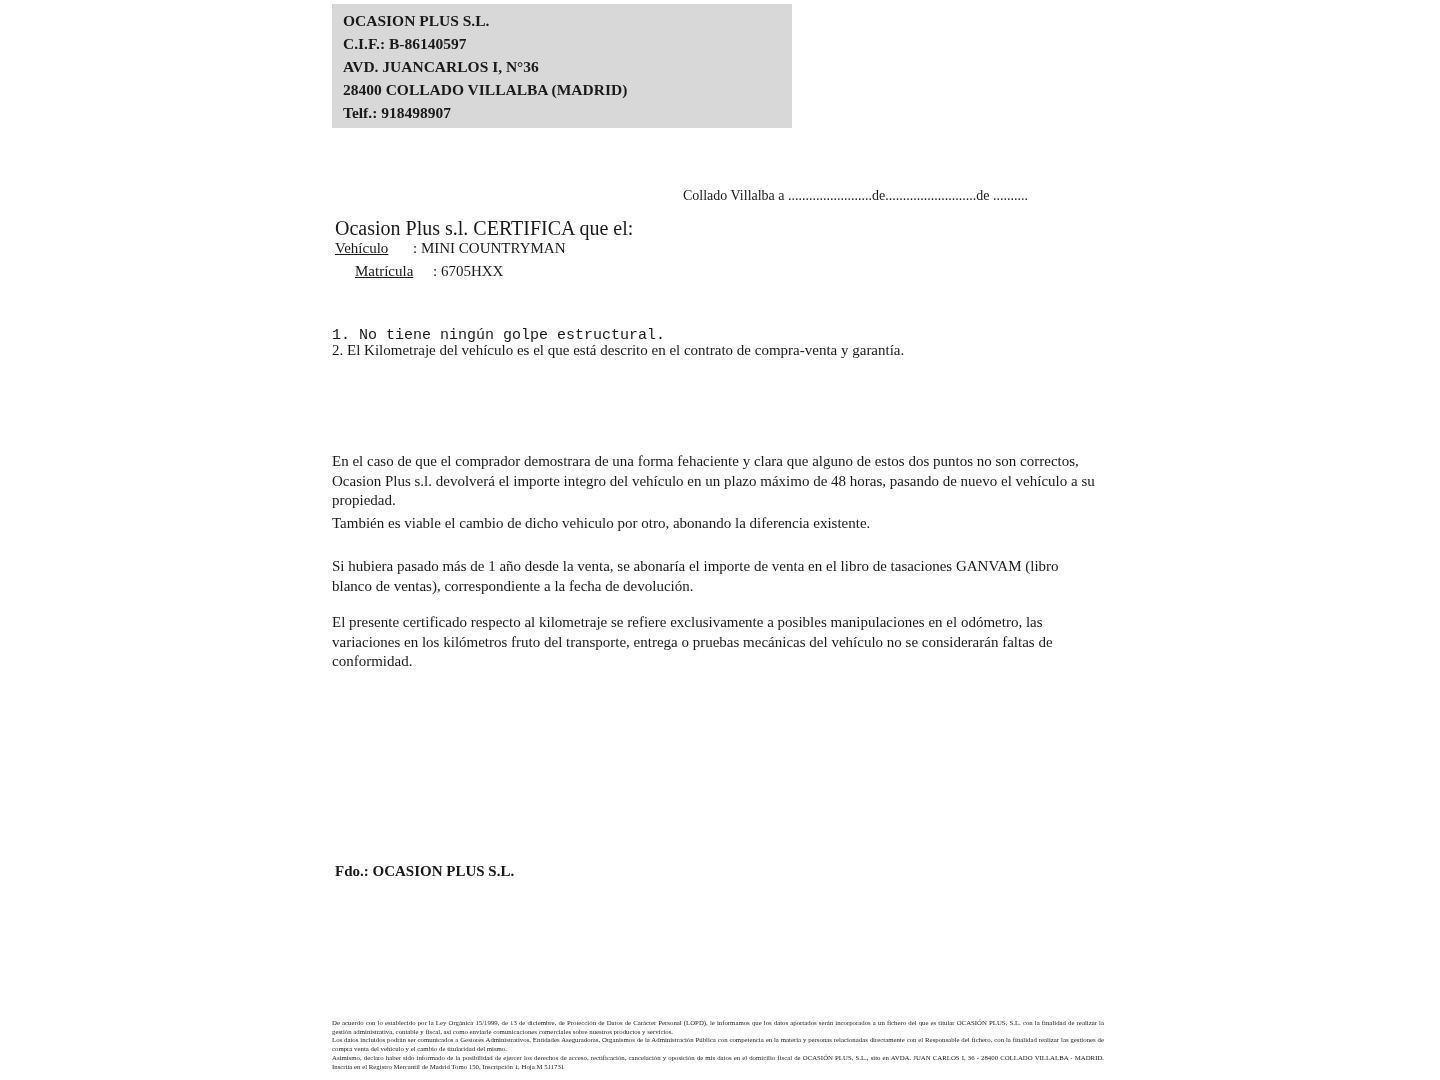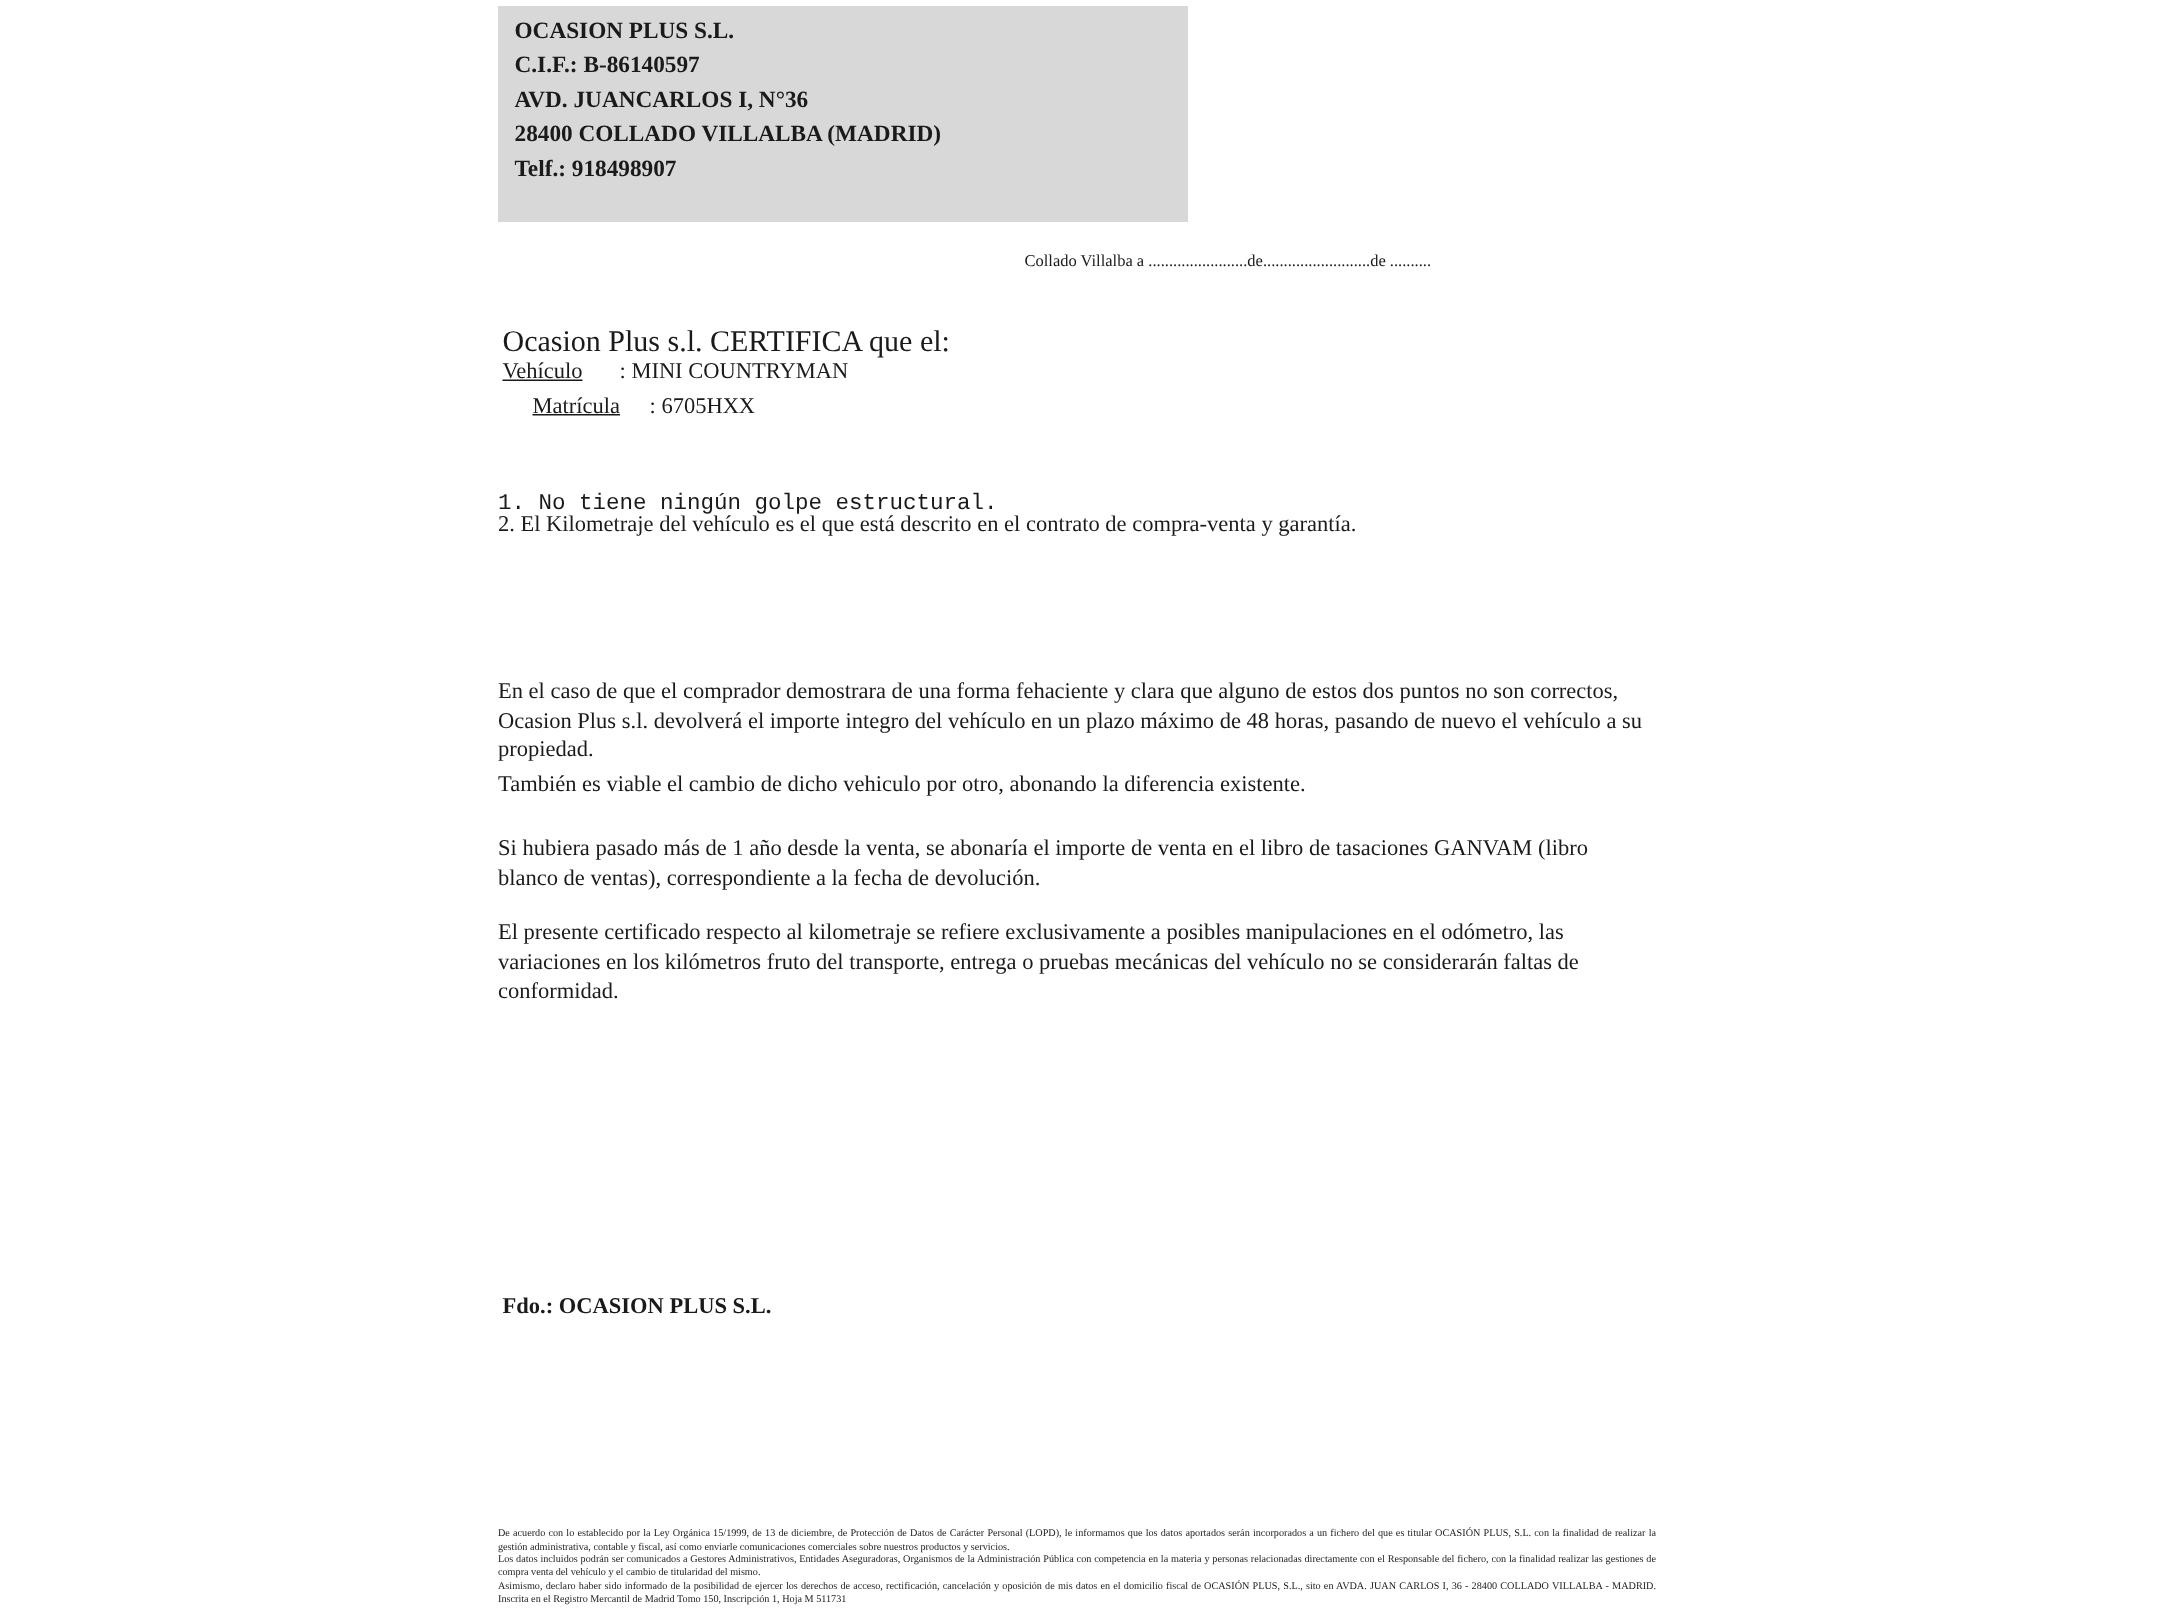--- a/index.html
+++ b/index.html
@@ -15,33 +15,33 @@
     font-family: "Liberation Serif", "DejaVu Serif", serif;
     color: #1a1a1a;
     overflow: hidden;
   }
   .letterhead {
     position: absolute;
     left: 332px;
     top: 4px;
     width: 438px;
     background: #d8d8d8;
-    padding: 5px 11px 24px 11px;
+    padding: 5px 11px 4px 11px;
   }
   .lh-line {
     font-size: 15.5px;
     font-weight: bold;
     line-height: 23px;
     white-space: nowrap;
   }
   .date-line {
     position: absolute;
     left: 683px;
-    top: 168px;
-    font-size: 11px;
+    top: 188px;
+    font-size: 14px;
     white-space: nowrap;
   }
   .cert-intro {
     position: absolute;
     left: 335px;
     top: 217px;
     font-size: 20px;
   }
   .field-line {
     position: absolute;

